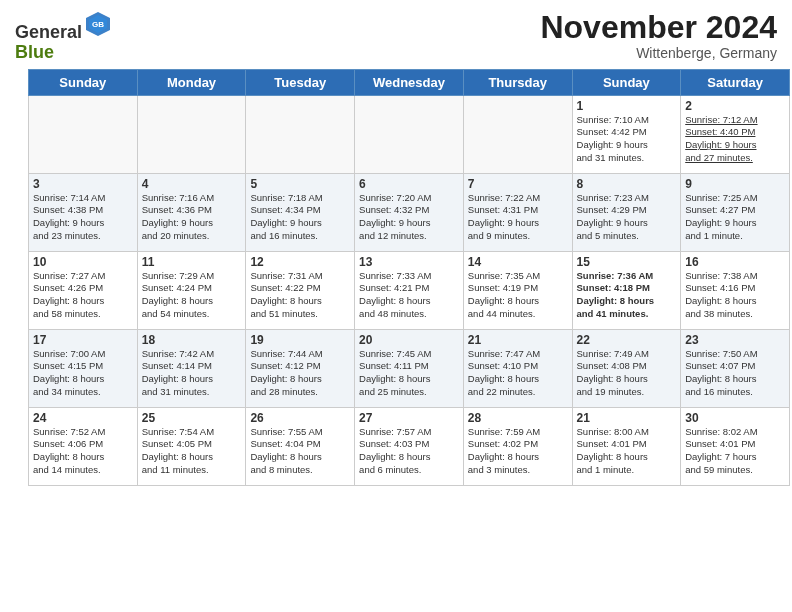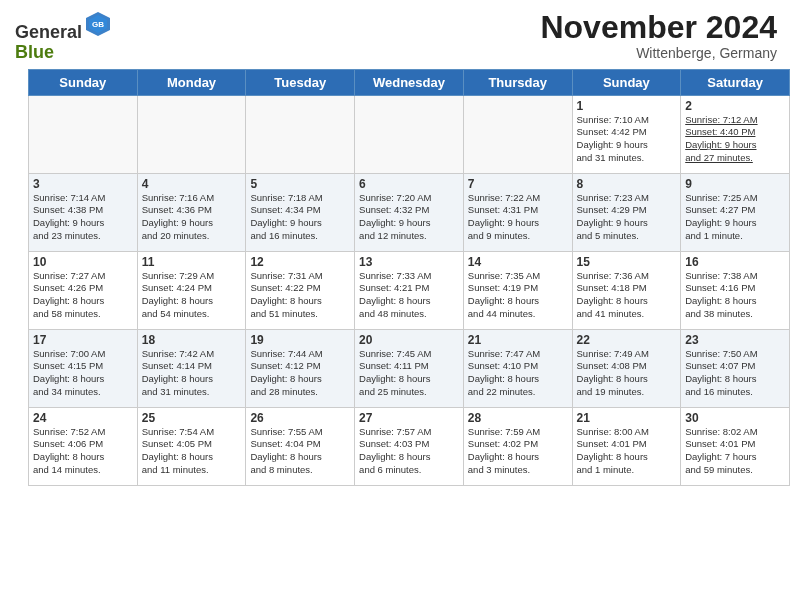--- a/index.html
+++ b/index.html
@@ -234,21 +234,21 @@
           </td>
           <td>
             <span class="day-number">14</span>
             <div class="day-info" style="white-space: pre-line;">Sunrise: 7:35 AM
 Sunset: 4:19 PM
 Daylight: 8 hours
 and 44 minutes.</div>
           </td>
           <td>
             <span class="day-number">15</span>
-            <div class="day-info" style="white-space: pre-line;">Sunrise: 7:36 AM
+            <div class="day-info" style="white-space: pre-line; font-weight: bold;">Sunrise: 7:36 AM
 Sunset: 4:18 PM
 Daylight: 8 hours
 and 41 minutes.</div>
           </td>
           <td>
             <span class="day-number">16</span>
             <div class="day-info" style="white-space: pre-line;">Sunrise: 7:38 AM
 Sunset: 4:16 PM
 Daylight: 8 hours
 and 38 minutes.</div>

